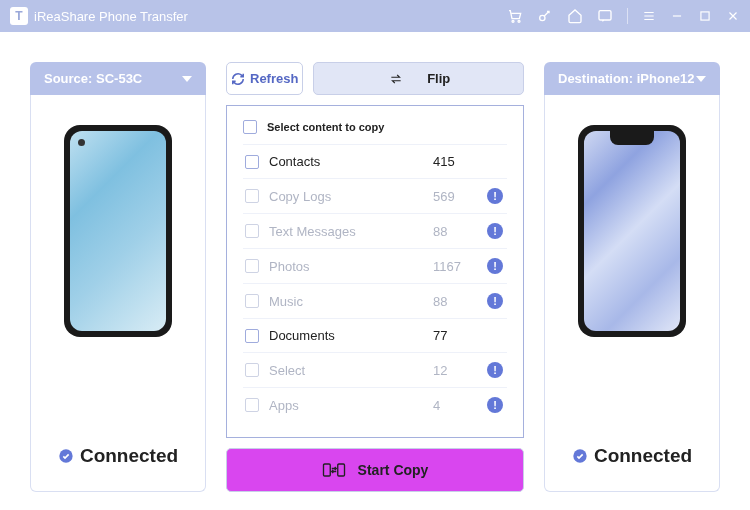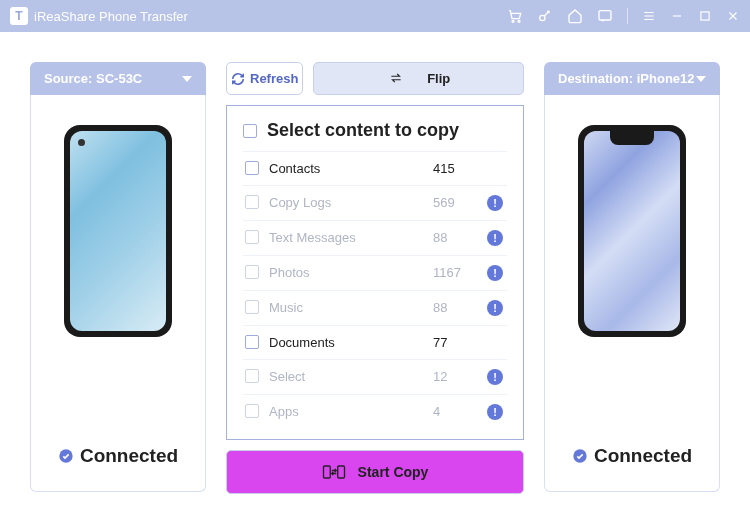--- a/index.html
+++ b/index.html
@@ -22,27 +22,27 @@
 .device-phone .screen { position:absolute; inset:6px; border-radius:12px; overflow:hidden; }
 .android .screen { background: linear-gradient(135deg,#bfe0f0 0%,#7fc0e0 30%,#a0d0e8 60%,#d8ecf5 100%); }
 .iphone .screen { background: linear-gradient(135deg,#cfd8f2 0%,#8fa3e0 25%,#d4ddf5 50%,#a8b8e8 75%,#e0e6f7 100%); }
 .iphone::after { content:''; position:absolute; top:6px; left:50%; transform:translateX(-50%); width:44px; height:14px; background:#1a1a1a; border-radius:0 0 8px 8px; z-index:2; }
 .status { display: flex; align-items: center; gap: 6px; font-size: 19px; font-weight: 600; color: #222; }
 .status svg { width:16px; height:16px; }
 
 .middle { flex: 1; display: flex; flex-direction: column; gap: 10px; }
 .top-buttons { display: flex; gap: 10px; }
 .btn-refresh { background: #fff; border: 1px solid #c8cfe8; color: #5568c4; font-weight: 600; font-size: 13px; padding: 8px 4px; border-radius: 5px; display:flex; align-items:center; gap:5px; cursor:pointer; }
-.btn-flip { flex:1; background: #e1e6f6; border: 1px solid #c8cfe8; color: #222; font-weight: 600; font-size: 13px; padding: 8px 0; border-radius: 5px; display:flex; align-items:flex-start; justify-content:center; gap:22px; cursor:pointer; }
+.btn-flip { flex:1; background: #e1e6f6; border: 1px solid #c8cfe8; color: #222; font-weight: 600; font-size: 13px; padding: 8px 0; border-radius: 5px; display:flex; align-items:flex-end; justify-content:center; gap:22px; cursor:pointer; }
 
 .content-box { flex: 1; border: 1px solid #a5b0dd; padding: 14px 16px 10px 16px; }
-.select-all { display:flex; align-items:center; gap:10px; font-weight:700; font-size:18px; color:#222; padding-bottom:6px; }
+.select-all { display:flex; align-items:center; gap:10px; font-weight:700; font-size:11px; color:#222; padding-bottom:6px; }
 .chk { width:14px; height:14px; border:1.5px solid #9fabdd; border-radius:2px; display:inline-block; flex-shrink:0; }
 .list { margin-top: 4px; }
-.row { display:flex; gap:10px; padding: 9px 2px; border-top:1px solid #eef1f9; font-size:13px; }
+.row { display:flex; align-items:center; gap:10px; padding: 9px 2px; border-top:1px solid #eef1f9; font-size:13px; }
 .row .label { flex:1; }
 .row .count { width: 44px; text-align:left; }
 .row .warn { width: 18px; }
 .row.enabled { color:#222; }
 .row.disabled { color:#b0b5c4; }
 .row.disabled .chk { border-color:#ced3e4; }
 .warn-icon { width:16px; height:16px; border-radius:50%; background:#6378d8; color:#fff; display:flex; align-items:center; justify-content:center; font-size:11px; font-weight:700; }
 
 .btn-start { background:#d946ef; border:1px solid #c8cfe8; border-radius:5px; padding:12px 0; display:flex; align-items:center; justify-content:center; gap:12px; font-weight:700; font-size:14px; color:#222; cursor:pointer; }
 

